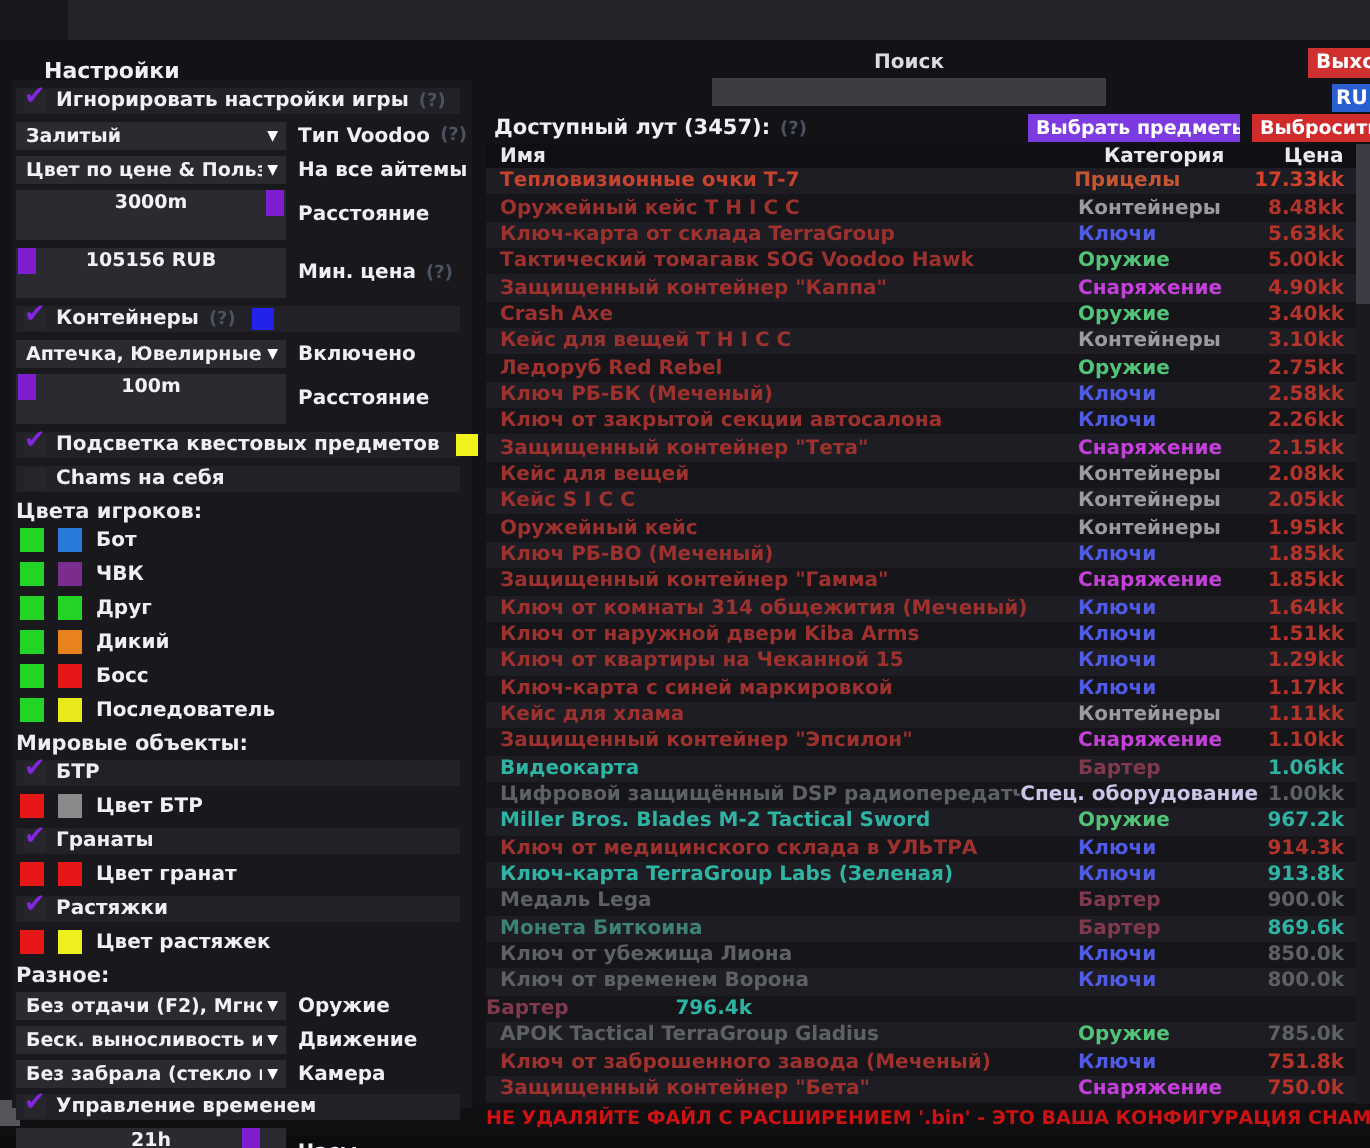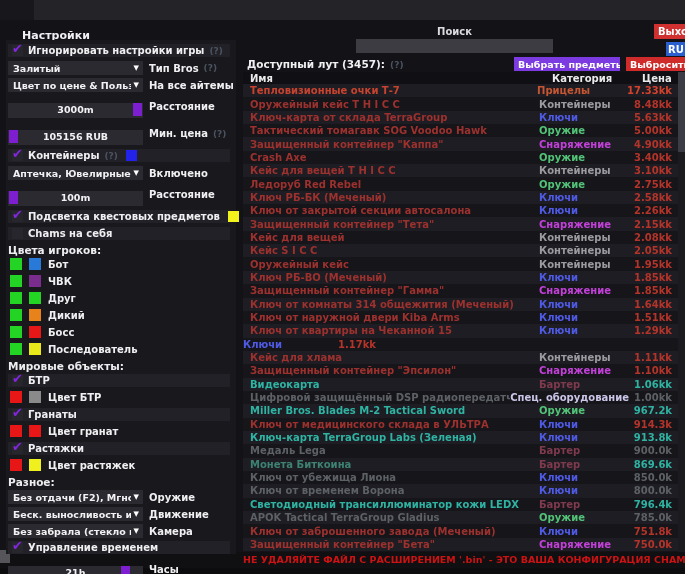--- a/index.html
+++ b/index.html
@@ -50,21 +50,21 @@
   .sidepanel{left:6px;top:40px;width:230px;height:514px;background:#18181d;padding-top:4px;box-sizing:border-box;}
   .ctl-row{position:relative;margin-left:2px;display:flex;align-items:center;}
   .row-cb{height:13px;margin-bottom:4px;background:#212127;width:222px;}
   .row-sel,.row-sl{margin-bottom:3px;}
   .row-sl{margin-bottom:4px;}
   .ctl-hdr{height:12px;margin:2px 0 2px 2px;font-size:10.5px;color:#eeeef0;}
   .row-pair{height:12px;margin-bottom:5px;}
   .selbox{position:relative;width:135px;height:14px;background:#2a2a30;display:flex;align-items:center;cursor:pointer;flex:0 0 135px;}
   .selval{font-size:9.5px;color:#f2f2f4;padding-left:5px;width:118px;overflow:hidden;white-space:nowrap;}
   .selarrow{position:absolute;right:4px;top:3px;font-size:7px;color:#fff;}
-  .slbox{position:relative;width:135px;height:15px;background:#2a2a30;flex:0 0 135px;cursor:pointer;margin-top:8px;}
+  .slbox{position:relative;width:135px;height:25px;background:#2a2a30;flex:0 0 135px;cursor:pointer;}
   .slval{position:absolute;left:0;top:0;width:135px;text-align:center;font-size:9.5px;color:#f2f2f4;line-height:13px;}
   .handle{position:absolute;top:0;width:9px;height:13px;background:#7d1fd0;}
   .side-label{margin-left:6px;font-size:10px;color:#f0f0f2;white-space:nowrap;}
   .cbbox{width:11px;height:11px;background:#26262c;margin-left:4px;position:relative;cursor:pointer;flex:0 0 11px;}
   .cbcheck{position:absolute;left:0px;top:-4px;font-size:13px;color:#8326e0;}
   .cb-label{margin-left:5px;font-size:10px;color:#f0f0f2;white-space:nowrap;}
   .swatch{display:inline-block;width:11px;height:11px;margin-left:8px;flex:0 0 11px;}
   .pair-s1{width:12px;height:12px;margin-left:2px;flex:0 0 12px;}
   .pair-s2{width:12px;height:12px;margin-left:7px;flex:0 0 12px;}
   .pair-label{margin-left:7px;font-size:10px;color:#f0f0f2;}
@@ -182,20 +182,21 @@
         <span class="c-name" style="color: rgb(157, 49, 46);">Ключ от наружной двери Kiba Arms</span>
         <span class="c-cat" style="color: rgb(79, 90, 229);">Ключи</span>
         <span class="c-price" style="color: rgb(181, 52, 42);">1.51kk</span>
       </div>
       <div class="trow">
         <span class="c-name" style="color: rgb(157, 49, 46);">Ключ от квартиры на Чеканной 15</span>
         <span class="c-cat" style="color: rgb(79, 90, 229);">Ключи</span>
         <span class="c-price" style="color: rgb(181, 52, 42);">1.29kk</span>
       </div>
       <div class="trow">
+        <span class="c-name" style="color: rgb(157, 49, 46);">Ключ-карта с синей маркировкой</span>
         <span class="c-cat" style="color: rgb(79, 90, 229);">Ключи</span>
         <span class="c-price" style="color: rgb(181, 52, 42);">1.17kk</span>
       </div>
       <div class="trow">
         <span class="c-name" style="color: rgb(157, 49, 46);">Кейс для хлама</span>
         <span class="c-cat" style="color: rgb(155, 155, 160);">Контейнеры</span>
         <span class="c-price" style="color: rgb(181, 52, 42);">1.11kk</span>
       </div>
       <div class="trow">
         <span class="c-name" style="color: rgb(157, 49, 46);">Защищенный контейнер "Эпсилон"</span>
@@ -241,21 +242,20 @@
         <span class="c-name" style="color: rgb(93, 97, 101);">Ключ от убежища Лиона</span>
         <span class="c-cat" style="color: rgb(79, 90, 229);">Ключи</span>
         <span class="c-price" style="color: rgb(93, 97, 101);">850.0k</span>
       </div>
       <div class="trow">
         <span class="c-name" style="color: rgb(93, 97, 101);">Ключ от временем Ворона</span>
         <span class="c-cat" style="color: rgb(79, 90, 229);">Ключи</span>
         <span class="c-price" style="color: rgb(93, 97, 101);">800.0k</span>
       </div>
       <div class="trow">
-        <span class="c-name" style="color: rgb(47, 179, 163);">Светодиодный трансиллюминатор кожи LEDX</span>
         <span class="c-cat" style="color: rgb(128, 58, 78);">Бартер</span>
         <span class="c-price" style="color: rgb(47, 179, 163);">796.4k</span>
       </div>
       <div class="trow">
         <span class="c-name" style="color: rgb(93, 97, 101);">APOK Tactical TerraGroup Gladius</span>
         <span class="c-cat" style="color: rgb(82, 195, 119);">Оружие</span>
         <span class="c-price" style="color: rgb(93, 97, 101);">785.0k</span>
       </div>
       <div class="trow">
         <span class="c-name" style="color: rgb(157, 49, 46);">Ключ от заброшенного завода (Меченый)</span>
@@ -287,21 +287,21 @@
           <span class="cbcheck">✔</span>
         </span>
         <span class="cb-label">Игнорировать настройки игры</span>
         <span class="help">(?)</span>
       </div>
       <div class="ctl-row row-sel">
         <span class="selbox">
           <span class="selval">Залитый</span>
           <span class="selarrow">▼</span>
         </span>
-        <span class="side-label">Тип Bros</span>
+        <span class="side-label">Тип Voodoo</span>
         <span class="help">(?)</span>
       </div>
       <div class="ctl-row row-sel">
         <span class="selbox">
           <span class="selval">Цвет по цене &amp; Пользователь</span>
           <span class="selarrow">▼</span>
         </span>
         <span class="side-label">На все айтемы</span>
       </div>
       <div class="ctl-row row-sl">

